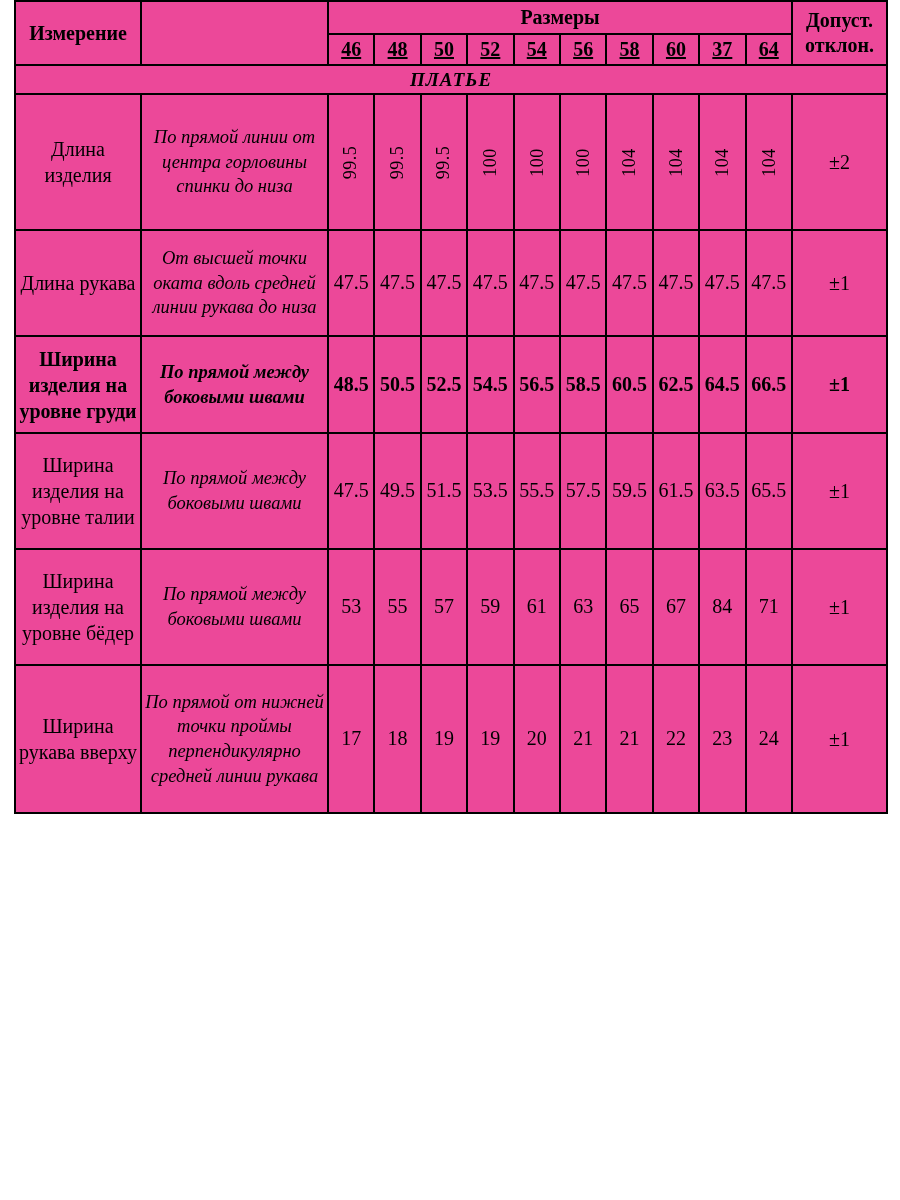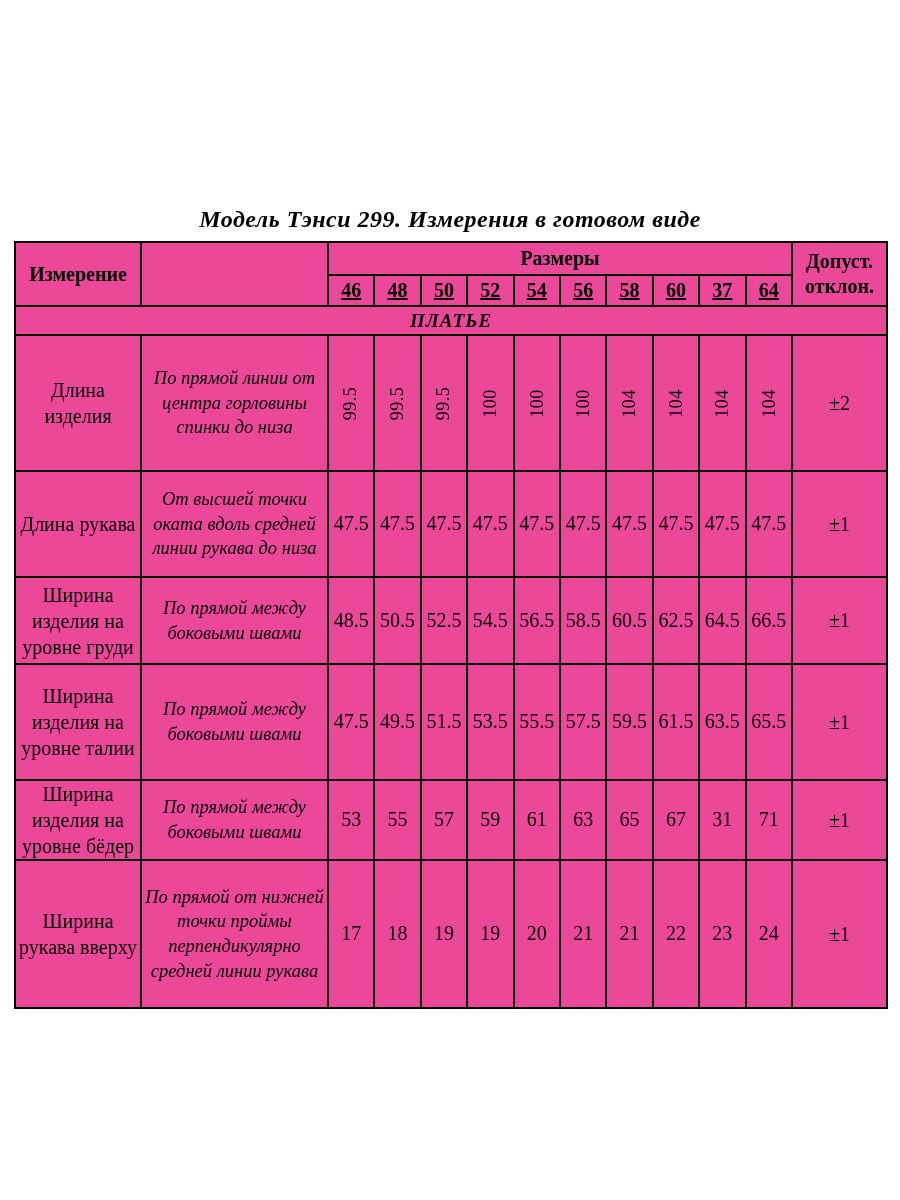--- a/index.html
+++ b/index.html
@@ -34,30 +34,29 @@
   .rot {
     display: inline-block; transform: rotate(-90deg);
     white-space: nowrap; font-size: 18px; letter-spacing: 0.5px;
   }
   .allow { font-size: 20px; }
   tr.tr-h1 { height: 33px; }
   tr.tr-h2 { height: 31px; text-decoration: underline; }
   tr.tr-sec { height: 29px; }
   tr.tr-r0 { height: 136px; }
   tr.tr-r1 { height: 106px; }
-  tr.tr-r2 { height: 87px; }
+  tr.tr-r2 { height: 97px; font-weight: bold; }
   tr.tr-r3 { height: 116px; }
-  tr.tr-r4 { height: 80px; }
+  tr.tr-r4 { height: 116px; }
   tr.tr-r5 { height: 148px; }
 </style>
 </head>
 <body>
 
 <div>
-  <h1 class="title">Модель Тэнси 299. Измерения в готовом виде</h1>
 
   <table class="meas">
     <colgroup>
       <col style="width:126px">
         <col style="width:187px">
       <col style="width:46.4px">
         <col style="width:46.4px">
         <col style="width:46.4px">
         <col style="width:46.4px">
         <col style="width:46.4px">
@@ -161,21 +160,21 @@
       <td class="name">Ширина изделия на уровне бёдер</td>
       <td class="desc">По прямой между боковыми швами</td>
       <td class="val">53</td>
       <td class="val">55</td>
       <td class="val">57</td>
       <td class="val">59</td>
       <td class="val">61</td>
       <td class="val">63</td>
       <td class="val">65</td>
       <td class="val">67</td>
-      <td class="val">31</td>
+      <td class="val">84</td>
       <td class="val">71</td>
       <td class="allow">±1</td>
     </tr>
 
     <tr class="tr-r5">
       <td class="name">Ширина рукава вверху</td>
       <td class="desc">По прямой от нижней точки проймы перпендикулярно средней линии рукава</td>
       <td class="val">17</td>
       <td class="val">18</td>
       <td class="val">19</td>

